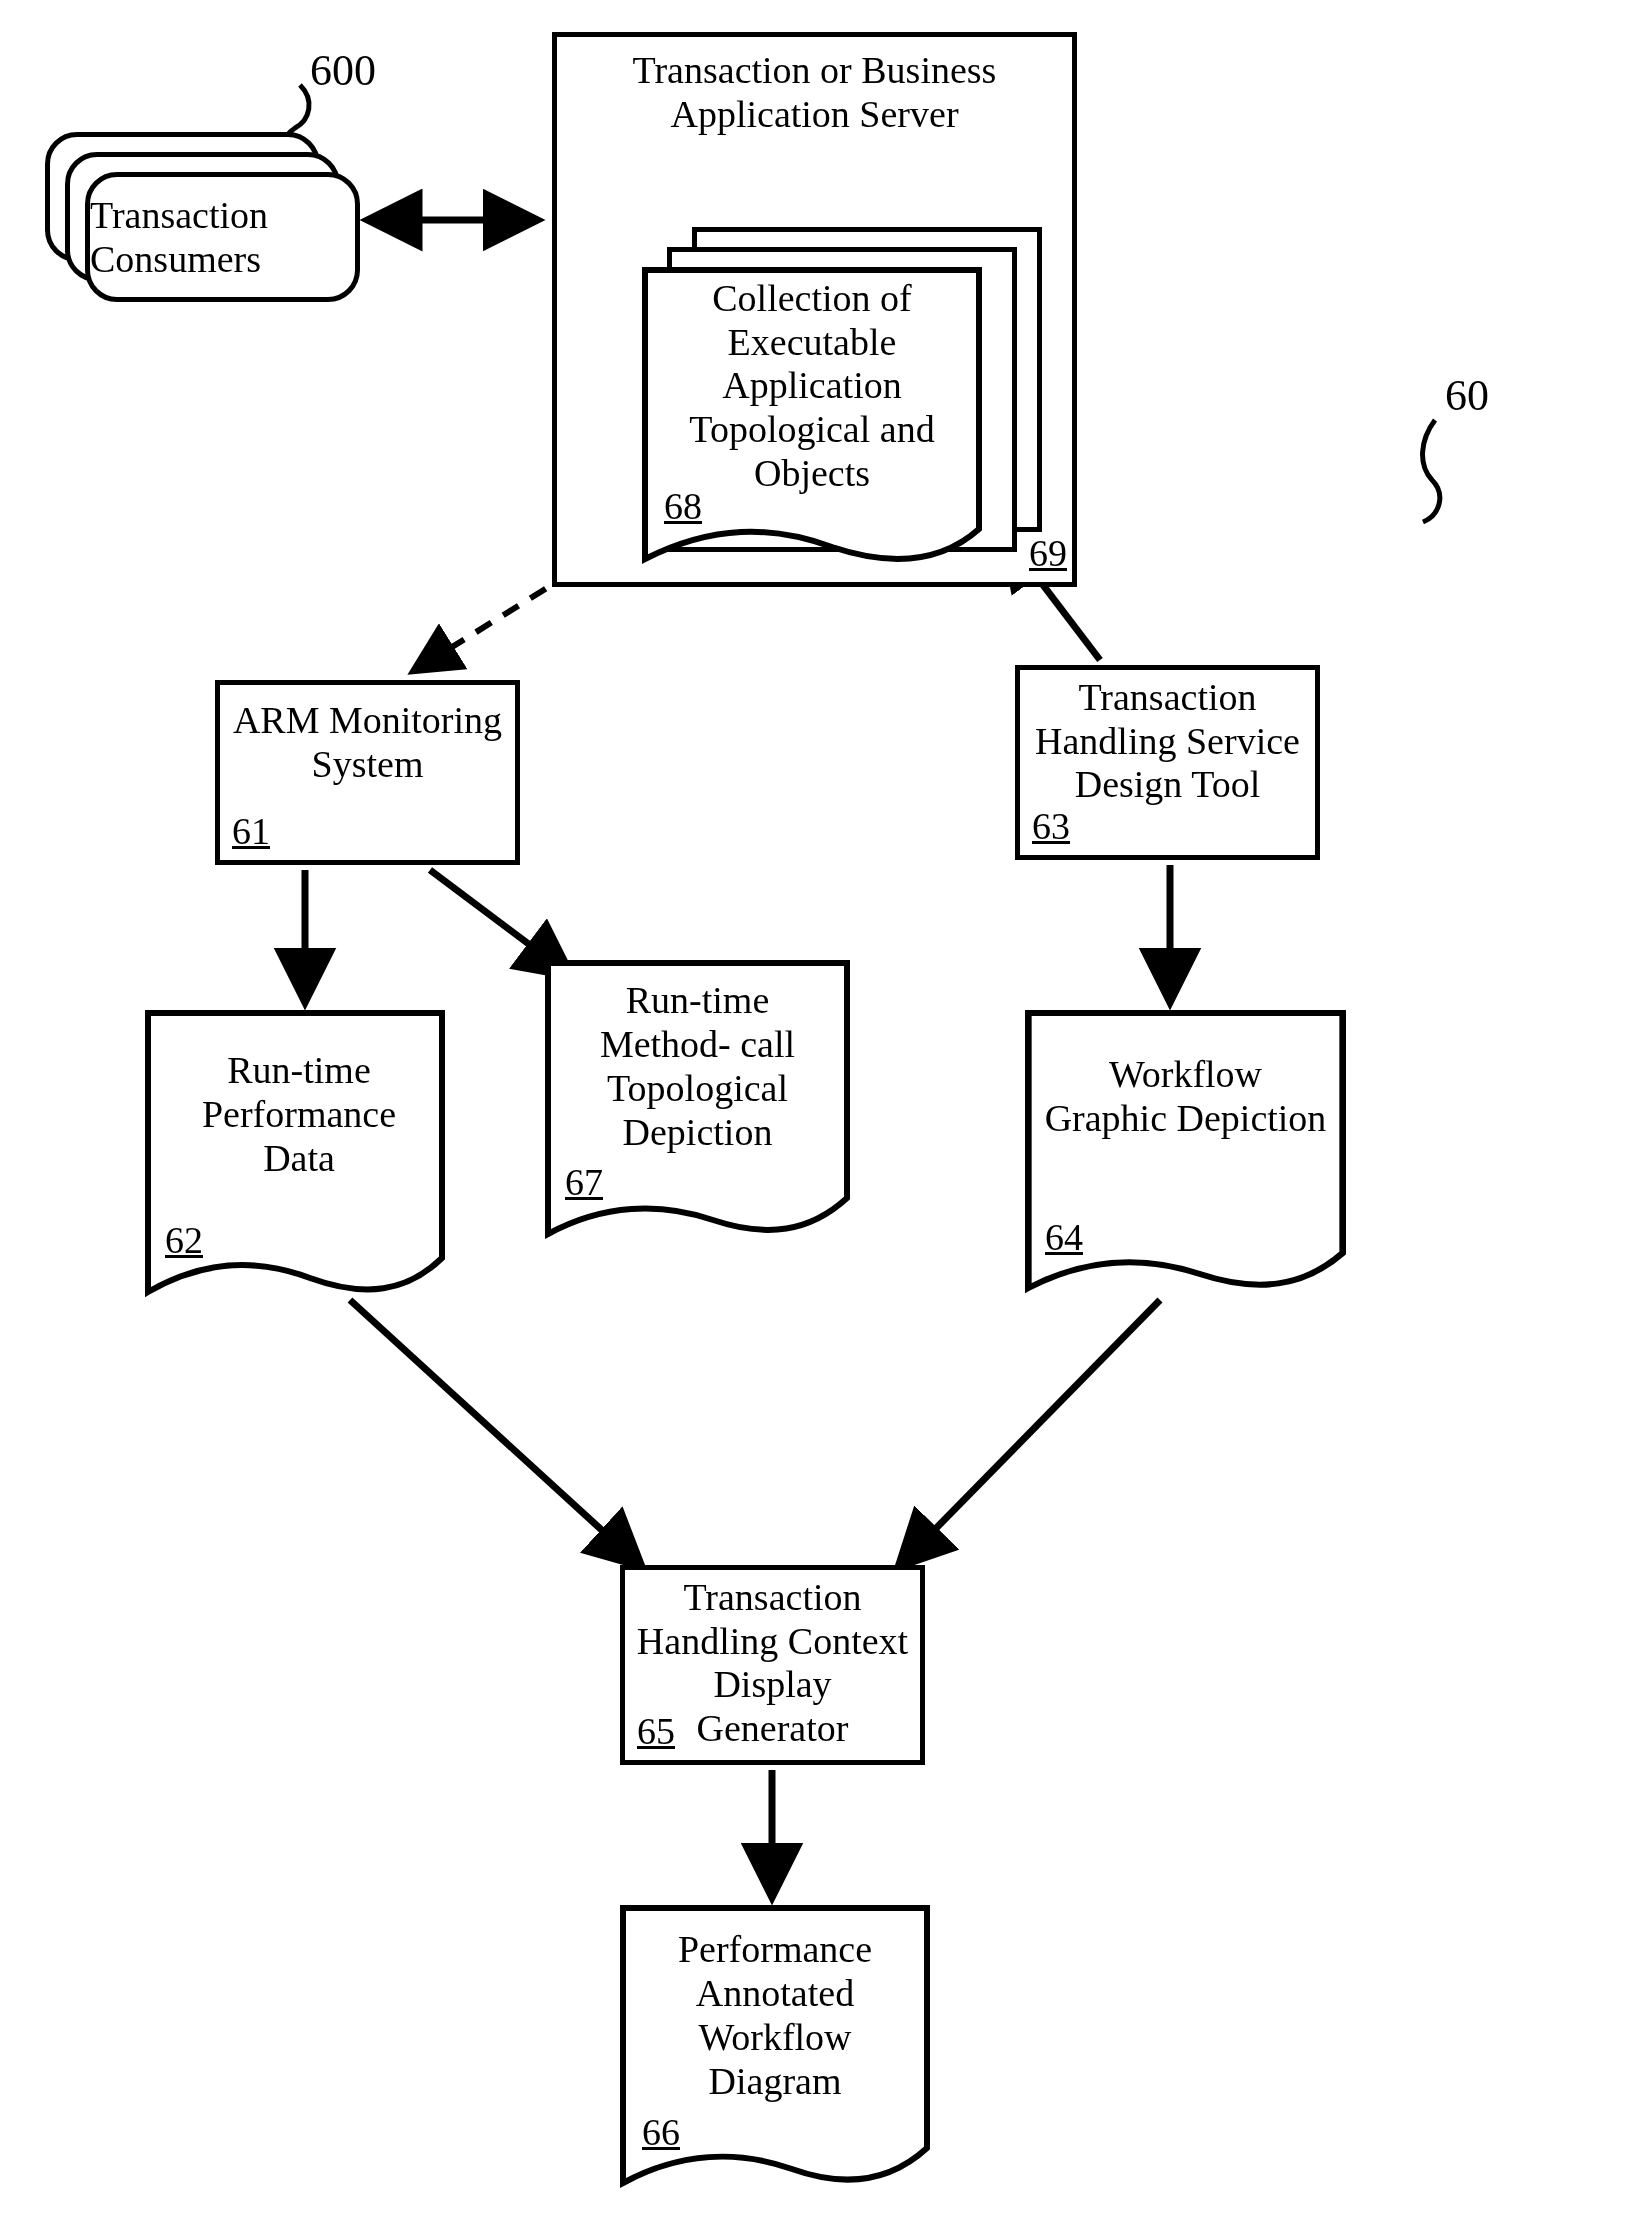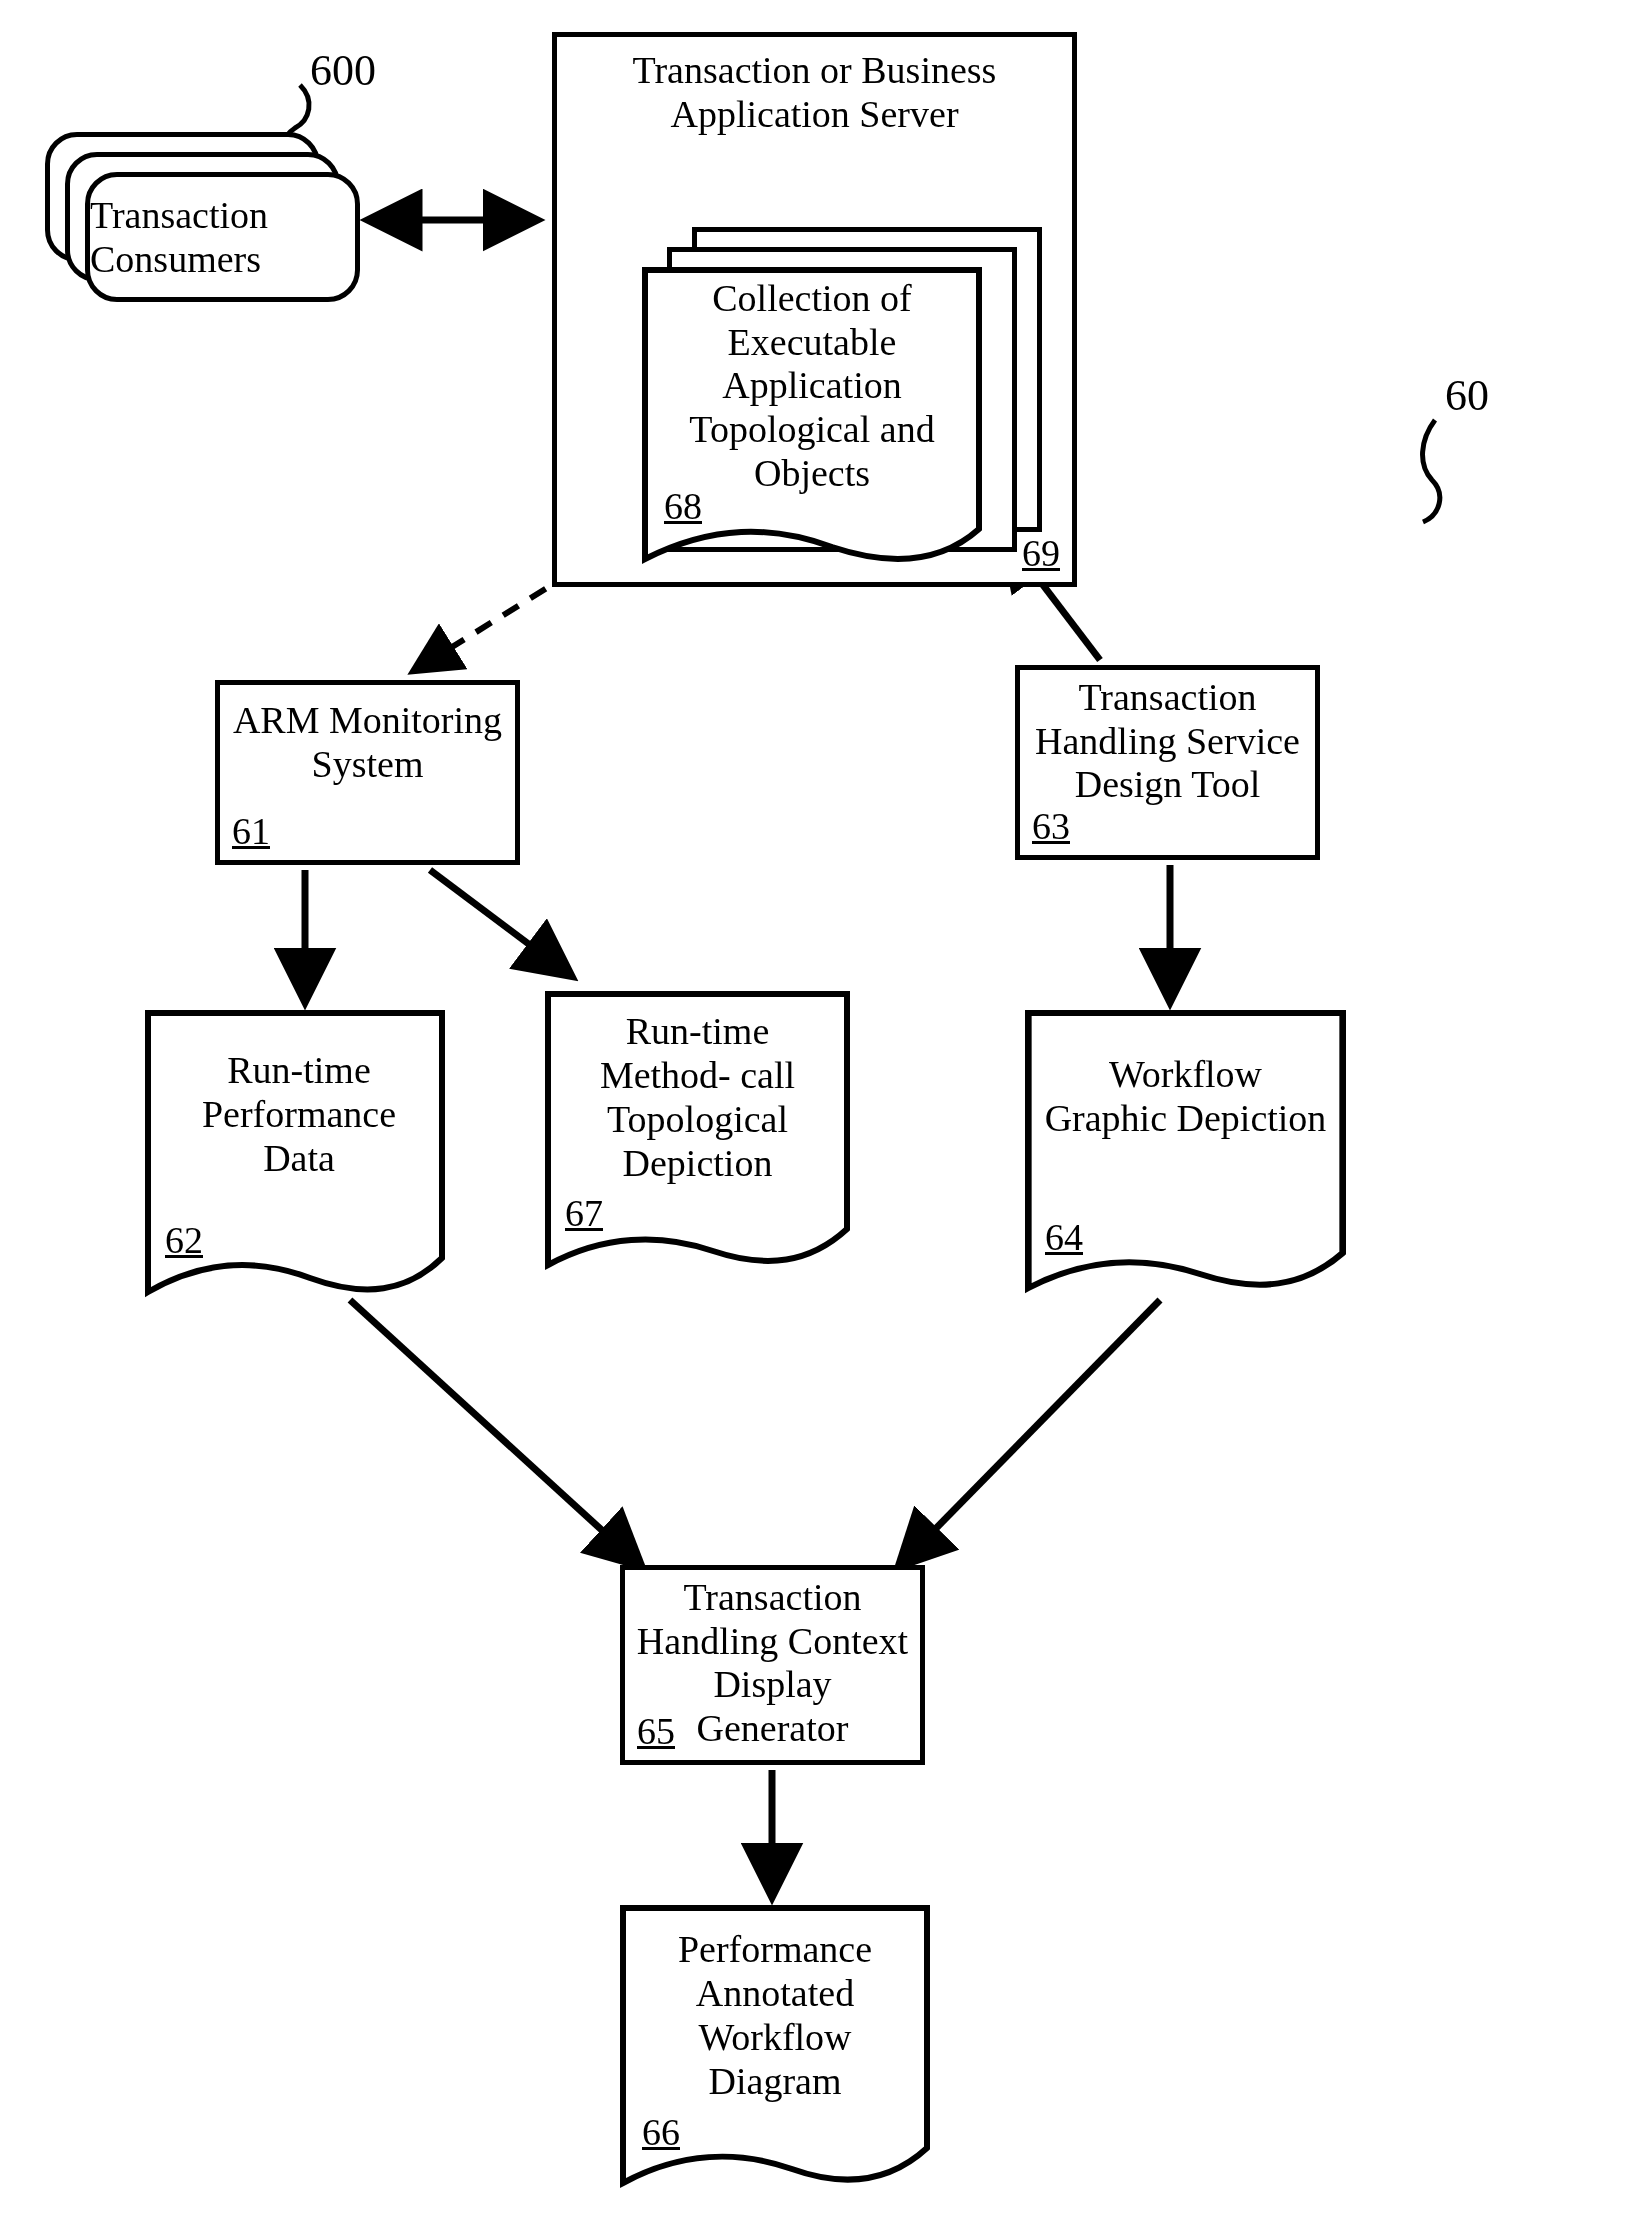--- a/index.html
+++ b/index.html
@@ -138,21 +138,21 @@
   <div class="float-label" style="left:1445px; top:370px;">60</div>
 
   <div class="tc-card" style="left:45px; top:132px;"></div>
   <div class="tc-card" style="left:65px; top:152px;"></div>
   <div class="tc-card" style="left:85px; top:172px; display:flex; align-items:center; justify-content:center;">
     <div class="label-text">Transaction Consumers</div>
   </div>
 
   <div class="node rect server">
     <div class="label-text" style="padding:12px 30px 0 30px;">Transaction or Business Application Server</div>
-    <div class="ref" style="right:12px; bottom:6px;">69</div>
+    <div class="ref" style="right:5px; bottom:6px;">69</div>
 
     <div class="coll-doc" style="left:135px; top:190px; width:340px; height:295px;"></div>
     <div class="coll-doc" style="left:110px; top:210px; width:340px; height:295px;"></div>
     <div class="doc" style="left:85px; top:230px; width:340px; height:300px;">
       <svg viewBox="0 0 340 300" preserveAspectRatio="none">
         <path d="M3,3 H337 V262 C 300,295 250,300 190,280 C 130,258 70,258 3,292 Z" fill="#fff" stroke="#000" stroke-width="6"></path>
       </svg>
       <div class="doc-content">
         <div class="label-text" style="padding:10px 14px 0 14px;">Collection of Executable Application Topological and Objects</div>
         <div class="ref" style="left:22px; bottom:38px;">68</div>
@@ -173,21 +173,21 @@
   <div class="doc" style="left:145px; top:1010px; width:300px; height:290px;">
     <svg viewBox="0 0 300 290" preserveAspectRatio="none">
       <path d="M3,3 H297 V248 C 262,282 220,288 165,268 C 112,248 58,250 3,282 Z" fill="#fff" stroke="#000" stroke-width="6"></path>
     </svg>
     <div class="doc-content">
       <div class="label-text" style="padding:38px 10px 0 18px;">Run-time Performance Data</div>
       <div class="ref" style="left:20px; bottom:38px;">62</div>
     </div>
   </div>
 
-  <div class="doc" style="left:545px; top:960px; width:305px; height:280px;margin-top:31px;">
+  <div class="doc" style="left:545px; top:960px; width:305px; height:280px;">
     <svg viewBox="0 0 305 280" preserveAspectRatio="none">
       <path d="M3,3 H302 V238 C 265,272 222,278 168,260 C 115,242 58,244 3,274 Z" fill="#fff" stroke="#000" stroke-width="6"></path>
     </svg>
     <div class="doc-content">
       <div class="label-text" style="padding:18px 14px 0 14px;">Run-time Method- call Topological Depiction</div>
       <div class="ref" style="left:20px; bottom:36px;">67</div>
     </div>
   </div>
 
   <div class="doc" style="left:1025px; top:1010px; width:290px; height:285px;padding-left:31px;">

